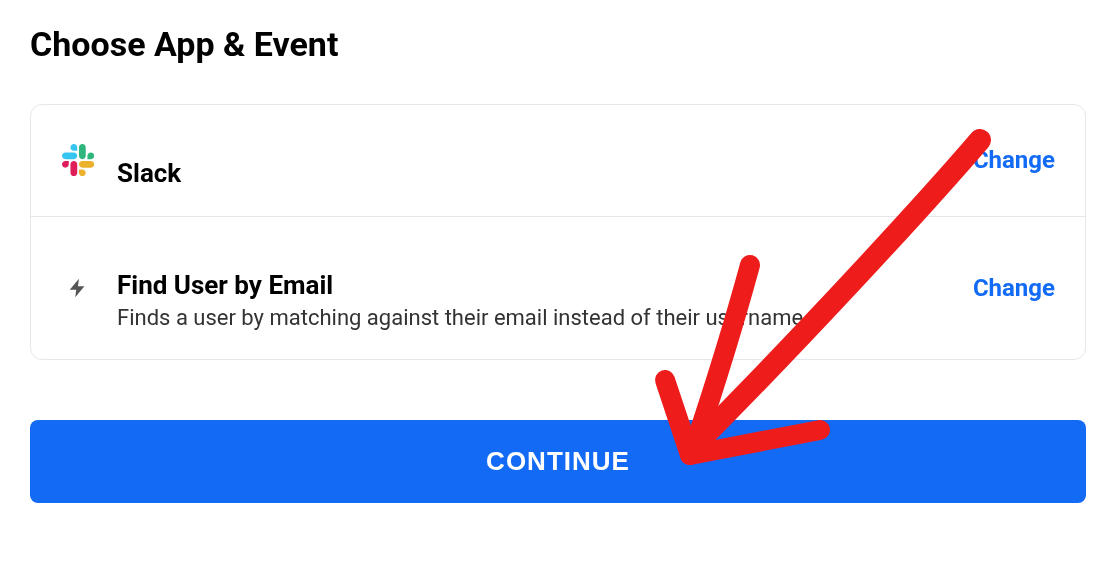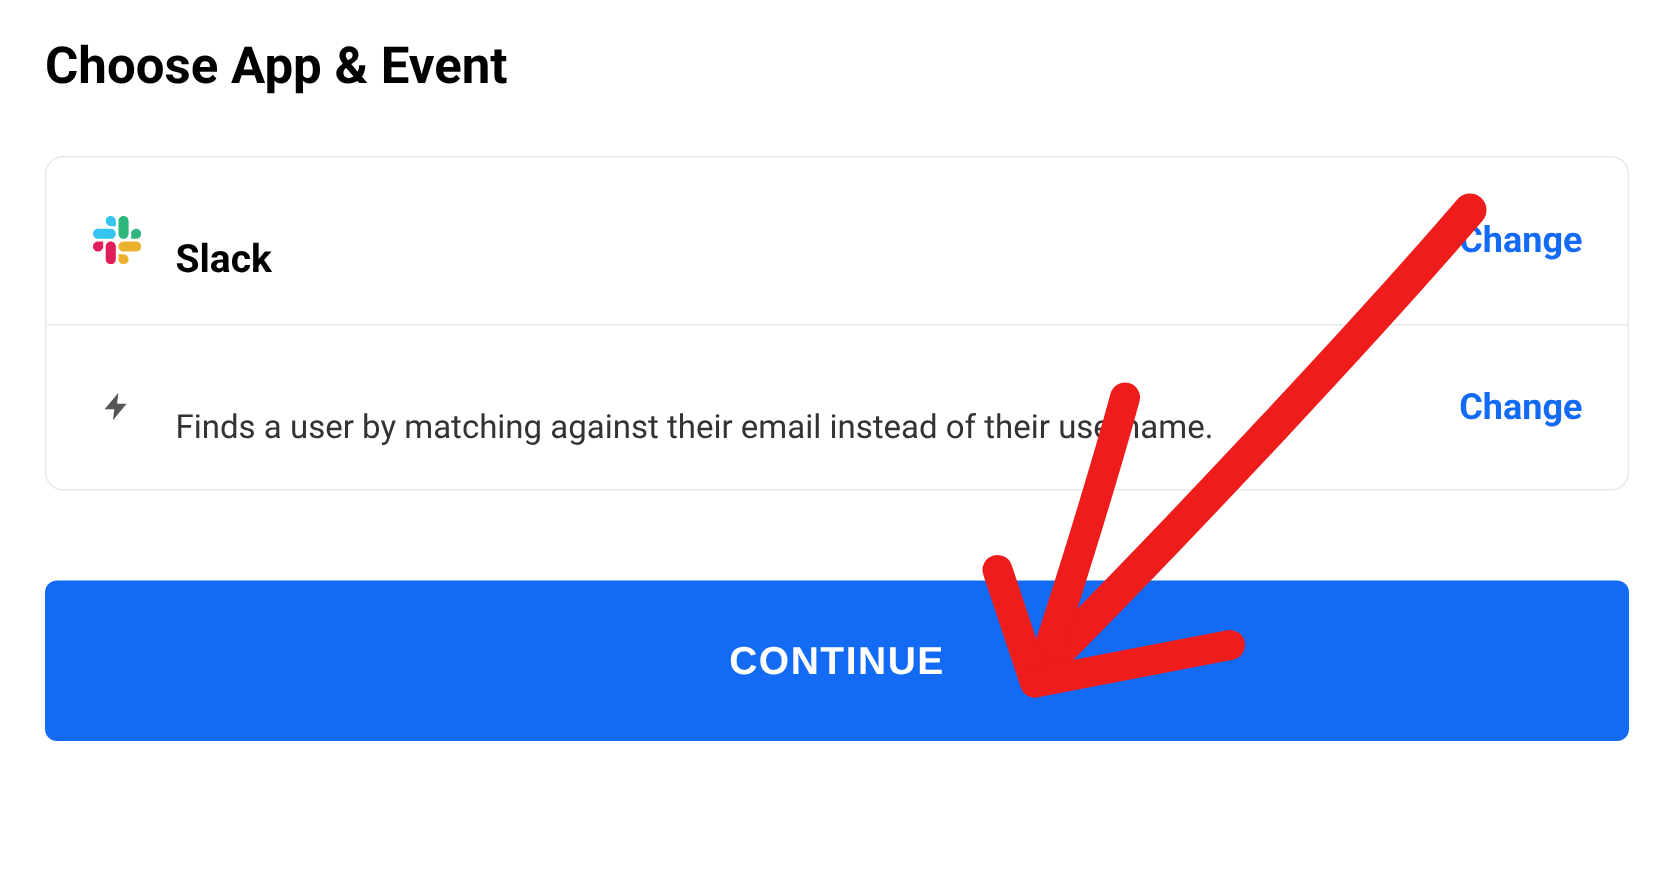--- a/index.html
+++ b/index.html
@@ -67,21 +67,21 @@
     }
     .continue-btn {
       width: 100%;
       background: #136bf5;
       color: #fff;
       border: none;
       border-radius: 8px;
       font-size: 26px;
       font-weight: 800;
       letter-spacing: 1px;
-      padding: 38px 0;
+      padding: 26px 0;
       cursor: pointer;
     }
     .annotation-arrow {
       position: absolute;
       left: 620px;
       top: 110px;
       pointer-events: none;
     }
   </style>
 </head>
@@ -108,20 +108,21 @@
     <a class="change-link">Change</a>
   </div>
 
   <div class="row">
     <div class="row-icon">
       <svg viewBox="0 0 24 24" width="22" height="28">
         <path fill="#555" d="M13 2 3 14h7l-1 8 10-12h-7l1-8z"></path>
       </svg>
     </div>
     <div class="row-body">
+      <div class="row-title">Find User by Email</div>
       <div class="row-desc">Finds a user by matching against their email instead of their username.</div>
     </div>
     <a class="change-link">Change</a>
   </div>
 
 </div>
 
 <button class="continue-btn">CONTINUE</button>
 
 

